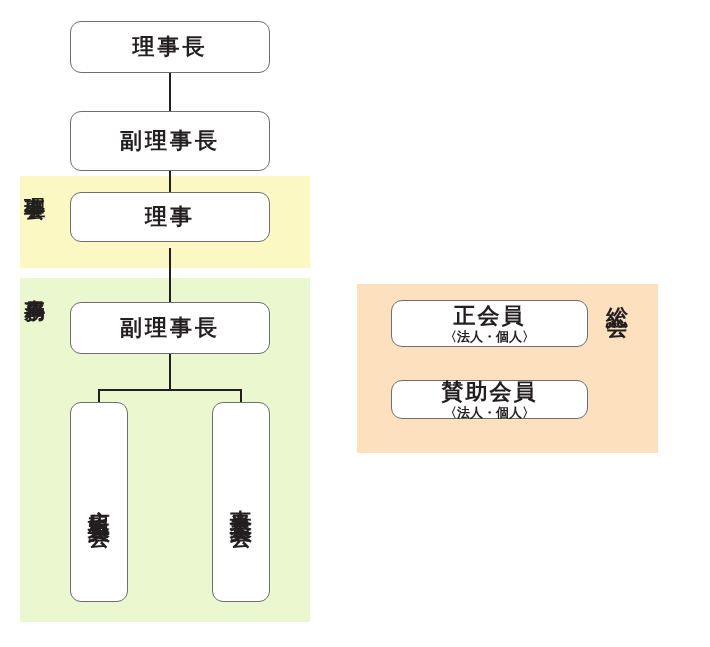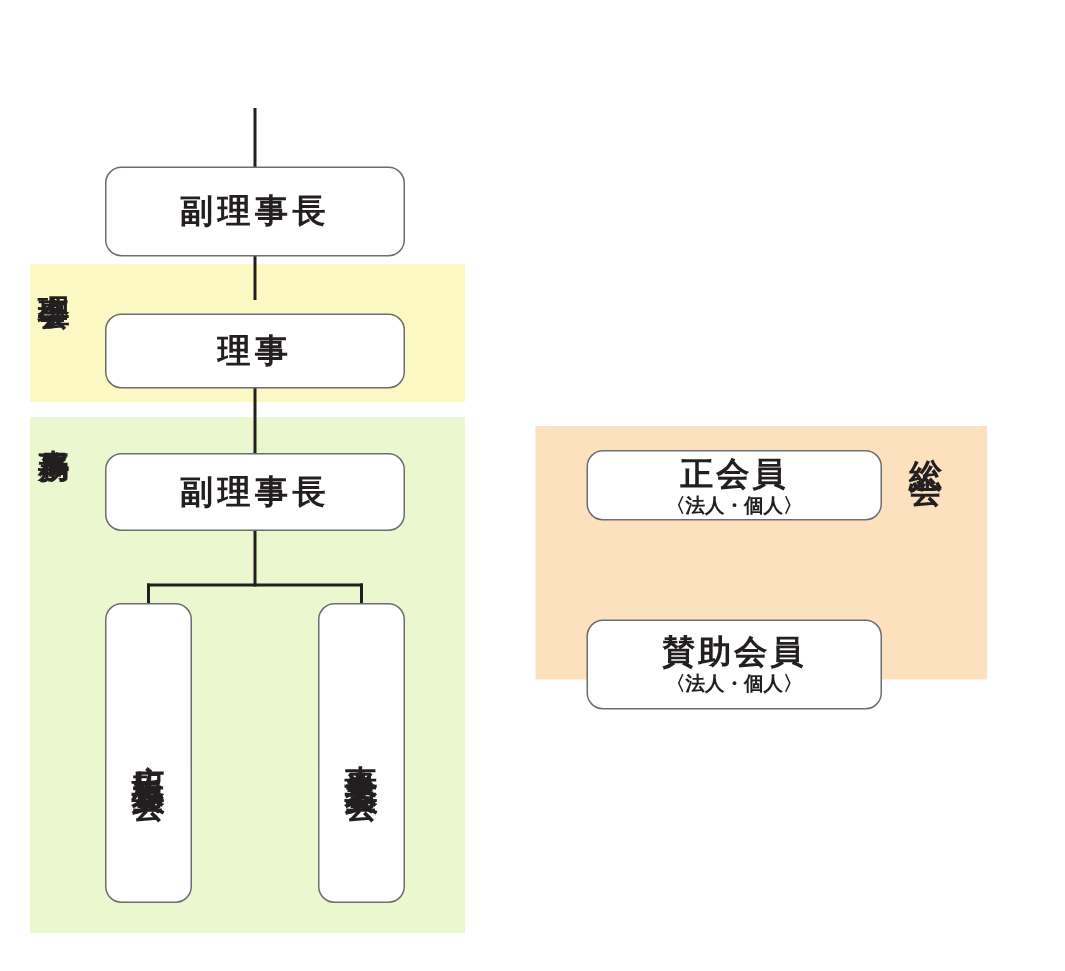--- a/index.html
+++ b/index.html
@@ -80,39 +80,39 @@
     letter-spacing: 0px;
     line-height: 1.2;
     margin-top: 1px;
     color: #231f20;
     text-align: right;
   }
 
   
   .node-chairman   { left: 70px;  top: 21px;  width: 200px; height: 52px; }
   .node-vice       { left: 70px;  top: 111px; width: 200px; height: 60px; }
-  .node-director   { left: 70px;  top: 209px; width: 200px; height: 50px; }
+  .node-director   { left: 70px;  top: 192px; width: 200px; height: 50px; }
   .node-secgen     { left: 70px;  top: 302px; width: 200px; height: 52px; }
 
   
   .node-vertical {
     writing-mode: vertical-rl;
     text-orientation: upright;
   }
   .node-vertical .node-title {
     writing-mode: vertical-rl;
     text-orientation: upright;
     letter-spacing: 4px;
   }
   .node-pr    { left: 70px;  top: 402px; width: 58px; height: 200px; }
   .node-biz   { left: 212px; top: 402px; width: 58px; height: 200px; }
 
   
   .node-regular    { left: 391px; top: 300px; width: 197px; height: 47px; }
-  .node-supporting { left: 391px; top: 380px; width: 197px; height: 60px; margin-top: 33px; }
+  .node-supporting { left: 391px; top: 380px; width: 197px; height: 39px; }
   .node-regular .node-title,
   .node-supporting .node-title { letter-spacing: 2px; }
 </style>
 </head>
 <body>
 
 <div id="chart-root">
 
   <div class="band band-riji"></div>
   <div class="band band-jimu"></div>
@@ -129,20 +129,23 @@
   <div class="line line-v" style="left:169px; top:248px; height:55px;"></div>
 
   <div class="line line-v" style="left:169px; top:353px; height:38px;"></div>
 
   <div class="line line-h" style="left:98px;  top:389px; width:144px;"></div>
 
   <div class="line line-v" style="left:98px;  top:389px; height:14px;"></div>
 
   <div class="line line-v" style="left:240px; top:389px; height:14px;"></div>
 
+  <div class="node node-chairman">
+    <span class="node-title">理事長</span>
+  </div>
 
   <div class="node node-vice">
     <span class="node-title">副理事長</span>
   </div>
 
   <div class="node node-director">
     <span class="node-title">理事</span>
   </div>
 
   <div class="node node-secgen">

